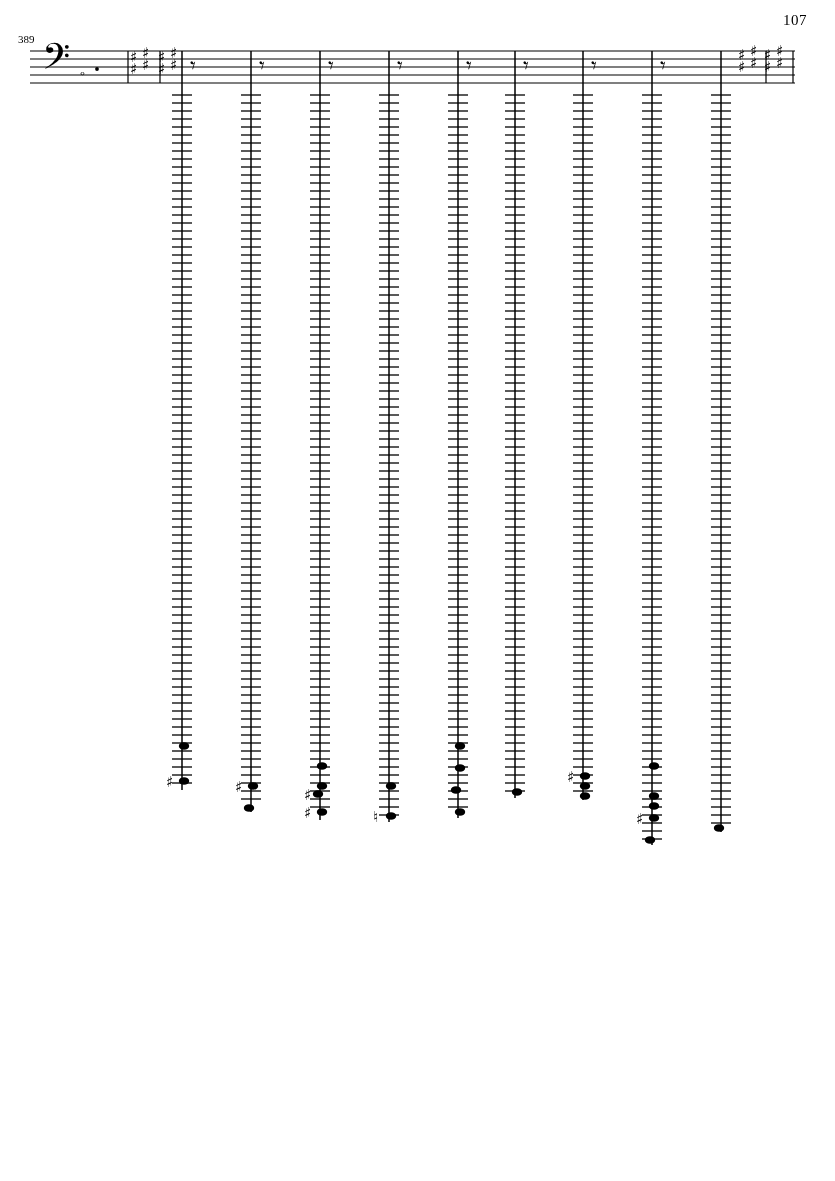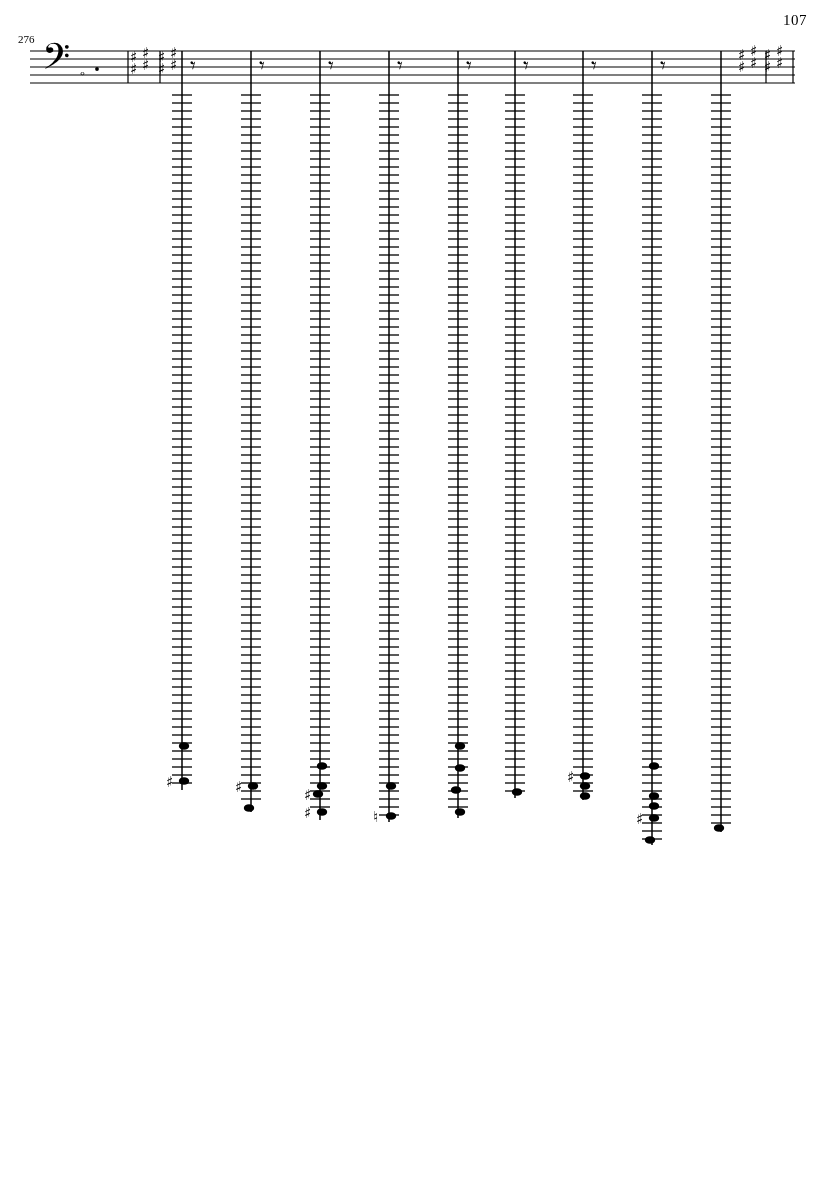--- a/index.html
+++ b/index.html
@@ -44,21 +44,21 @@
   .stem { stroke: #000; stroke-width: 1.5; }
   .acc { font-family: "DejaVu Sans", sans-serif; font-size: 15px; }
   .restglyph { font-family: "DejaVu Sans", sans-serif; font-size: 22px; }
 </style>
 </head>
 <body>
 
 <div id="sheet">
 
   <div class="page-number">107</div>
-  <div class="measure-number">276</div>
+  <div class="measure-number">389</div>
 
   <svg id="notation" width="835" height="1181" viewBox="0 0 835 1181">
 
     <g class="stafflines">
       <line x1="30" y1="51" x2="795" y2="51"></line>
       <line x1="30" y1="59" x2="795" y2="59"></line>
       <line x1="30" y1="67" x2="795" y2="67"></line>
       <line x1="30" y1="75" x2="795" y2="75"></line>
       <line x1="30" y1="83" x2="795" y2="83"></line>
     </g>

